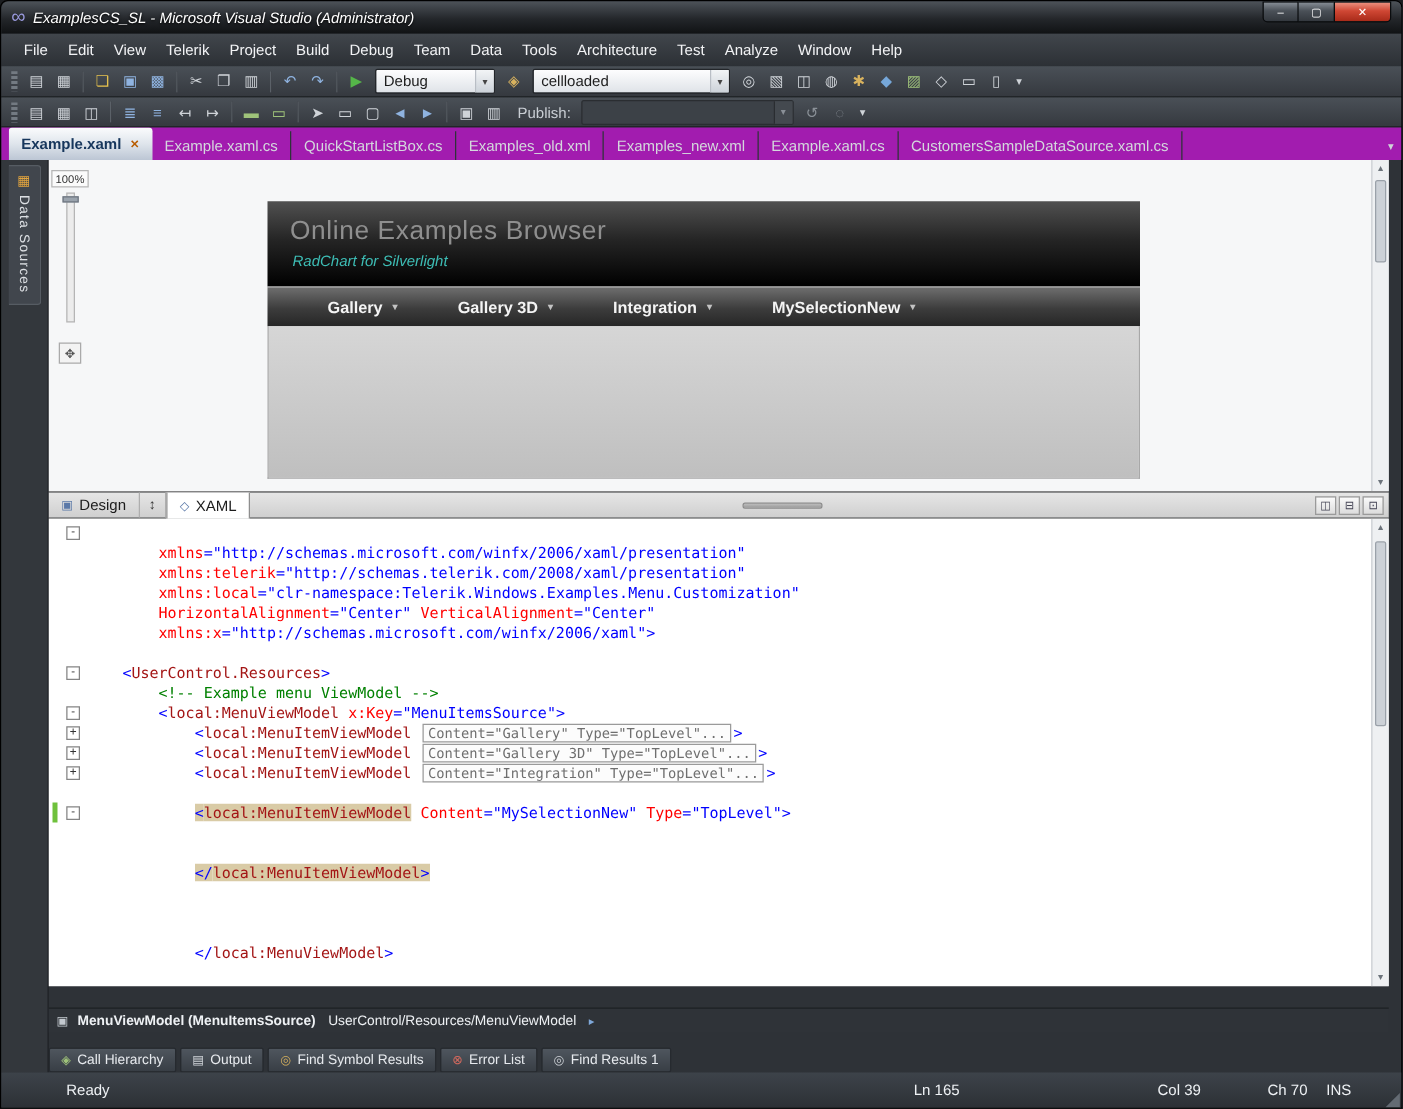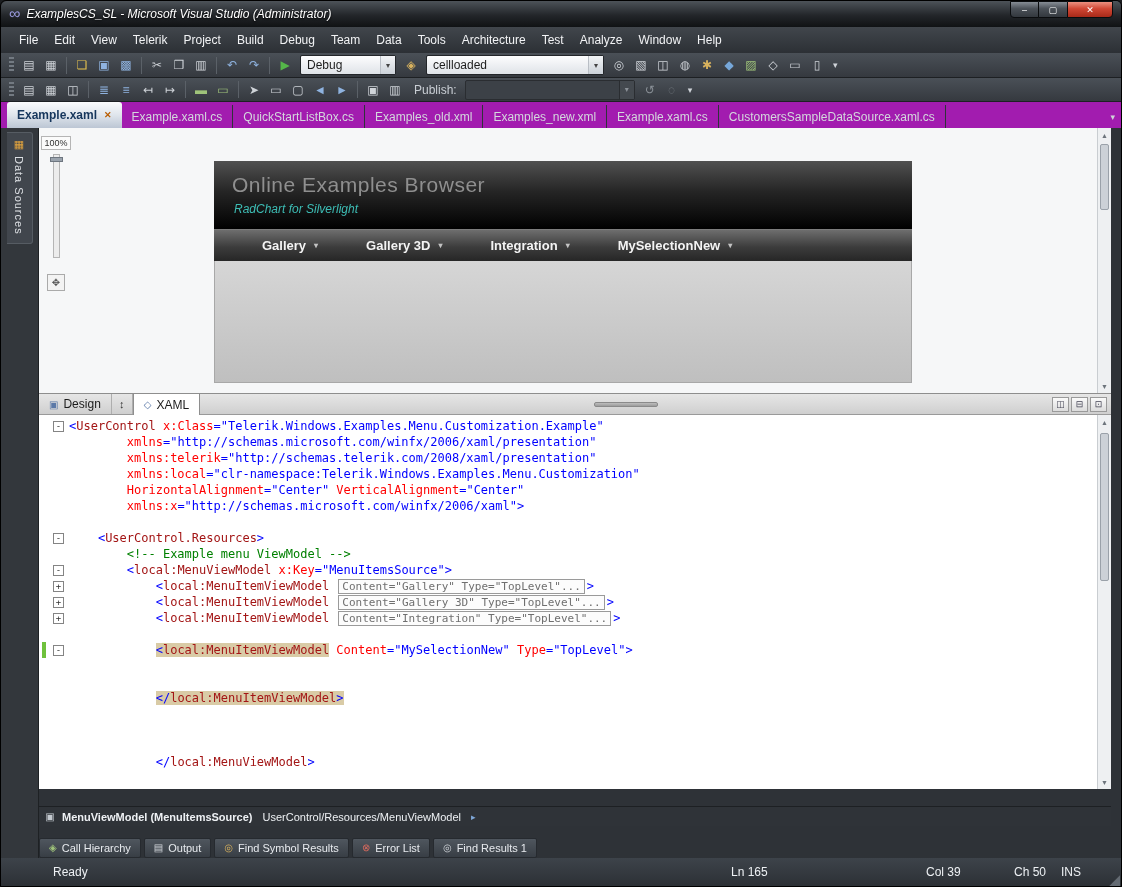--- a/index.html
+++ b/index.html
@@ -220,21 +220,21 @@
       </span>
     <div class="combo" style="width:96px">
       <span class="combo-text">Debug</span>
       <span class="combo-arrow">▾</span>
     </div>
     <span class="tb-iconset" id="tb1m">
         <button class="tb-btn">
           <span class="tb-glyph" style="color:#d8b25e">◈</span>
         </button>
       </span>
-    <div class="combo" style="width:178px">
+    <div class="combo" style="width:158px">
       <span class="combo-text">cellloaded</span>
       <span class="combo-arrow">▾</span>
     </div>
     <span class="tb-iconset" id="tb1b">
         <button class="tb-btn">
           <span class="tb-glyph" style="color:#cfd3d8">◎</span>
         </button>
         <button class="tb-btn">
           <span class="tb-glyph" style="color:#cfd3d8">▧</span>
         </button>
@@ -419,21 +419,20 @@
       <span class="sb-mini">⊟</span>
       <span class="sb-mini">⊡</span>
     </div>
   </div>
 
   <div class="editor">
     <div class="code" id="code">
         <div class="cl">
           <span class="chg"></span>
           <span class="fold">-</span>
-          <span class="lt"><span class="tk-d">&lt;</span><span class="tk-e">UserControl</span><span class="tk-t"> </span><span class="tk-a">x:Class</span><span class="tk-d">=</span><span class="tk-v">"Telerik.Windows.Examples.Menu.Customization.Example"</span></span>
         </div>
         <div class="cl">
           <span class="chg"></span>
           <span class="fold-sp"></span>
           <span class="lt"><span class="tk-t">        </span><span class="tk-a">xmlns</span><span class="tk-d">=</span><span class="tk-v">"http://schemas.microsoft.com/winfx/2006/xaml/presentation"</span></span>
         </div>
         <div class="cl">
           <span class="chg"></span>
           <span class="fold-sp"></span>
           <span class="lt"><span class="tk-t">        </span><span class="tk-a">xmlns:telerik</span><span class="tk-d">=</span><span class="tk-v">"http://schemas.telerik.com/2008/xaml/presentation"</span></span>
@@ -569,18 +568,18 @@
       <div class="panel-tab">
         <span class="pt-icon" style="color:#cfd3d8">◎</span>
         <span>Find Results 1</span>
       </div>
     </div>
 
   <div class="statusbar">
     <span class="sb-ready">Ready</span>
     <span class="sb-ln">Ln 165</span>
     <span class="sb-col">Col 39</span>
-    <span class="sb-ch">Ch 50</span>
+    <span class="sb-ch">Ch 70</span>
     <span class="sb-ins">INS</span>
     <span class="sb-grip">◢</span>
   </div>
 
 </div>
 
 </body></html>

